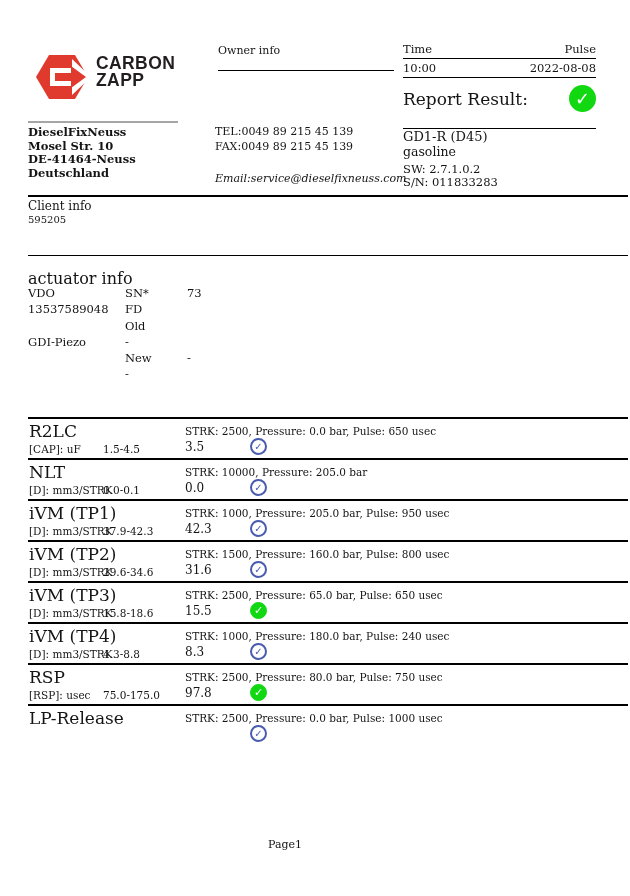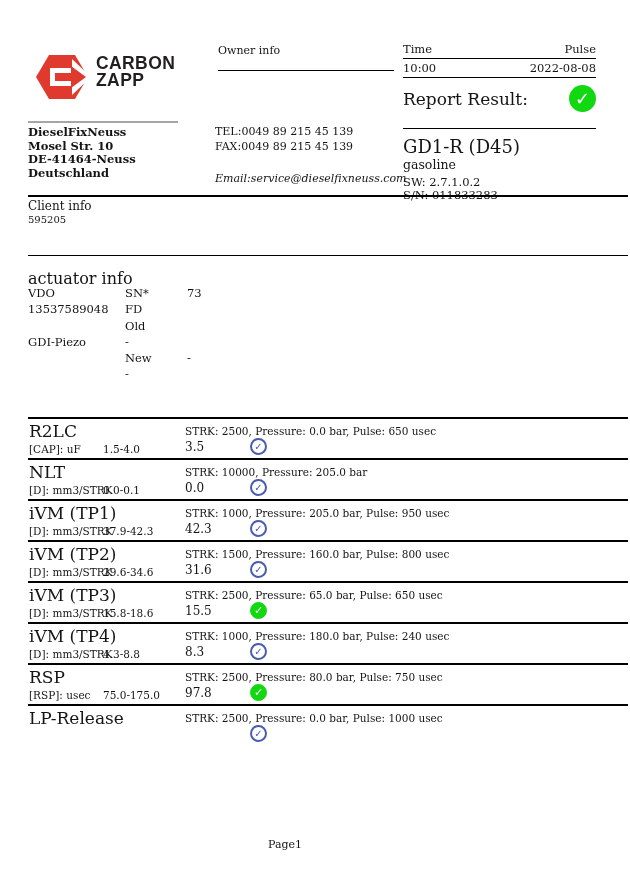--- a/index.html
+++ b/index.html
@@ -21,21 +21,21 @@
     border-bottom:1.2px solid #000; font-size:11.5px; padding:0 0 2px 0; }
   .td-row + .td-row { padding-top:2px; }
   .rr-row { display:flex; justify-content:space-between; align-items:center; margin-top:7px; }
   .rr-label { font-size:17px; }
 
   .gray-rule { left:28px; top:121px; width:150px; height:2px; background:#a6a6a6; }
   .address { left:28px; top:126px; font-weight:bold; font-size:11.5px; line-height:13.5px; }
   .contact { left:215px; top:124px; font-size:11px; line-height:15px; }
   .contact .email { margin-top:17px;font-style:italic; }
   .machine { left:403px; top:128px; width:193px; border-top:1.5px solid #000; }
-  .machine .model { margin-top:7px; font-size:18px; }
+  .machine .model { font-size:13px; }
   .machine .fuel  { font-size:12.5px; }
   .machine .sw    { margin-top:4px; font-size:11.5px; line-height:13px; }
   .machine .sn    { font-size:11.5px; line-height:13px; }
 
   .rule-thick { left:28px; top:195px; width:600px; height:2px; background:#000; }
   .client-label { left:28px; top:199px; font-size:12px; }
   .client-id { left:28px; top:214px; font-size:10px; }
   .rule-thin { left:28px; top:255px; width:600px; height:1px; background:#000; }
   .actuator-label { left:28px; top:269px; font-size:16px; }
 
@@ -165,21 +165,21 @@
       </div>
 
   </div>
 
   <div class="abs tests">
 
       <div class="test-row">
         <div class="t-name">R2LC</div>
         <div class="t-cond">STRK: 2500, Pressure: 0.0 bar, Pulse: 650 usec</div>
         <div class="t-unit">[CAP]: uF</div>
-        <div class="t-range">1.5-4.0</div>
+        <div class="t-range">1.5-4.5</div>
         <div class="t-value">3.5</div>
         <div class="t-check check check-blue">
           <span>✓</span>
         </div>
       </div>
 
       <div class="test-row">
         <div class="t-name">NLT</div>
         <div class="t-cond">STRK: 10000, Pressure: 205.0 bar</div>
         <div class="t-unit">[D]: mm3/STRK</div>

